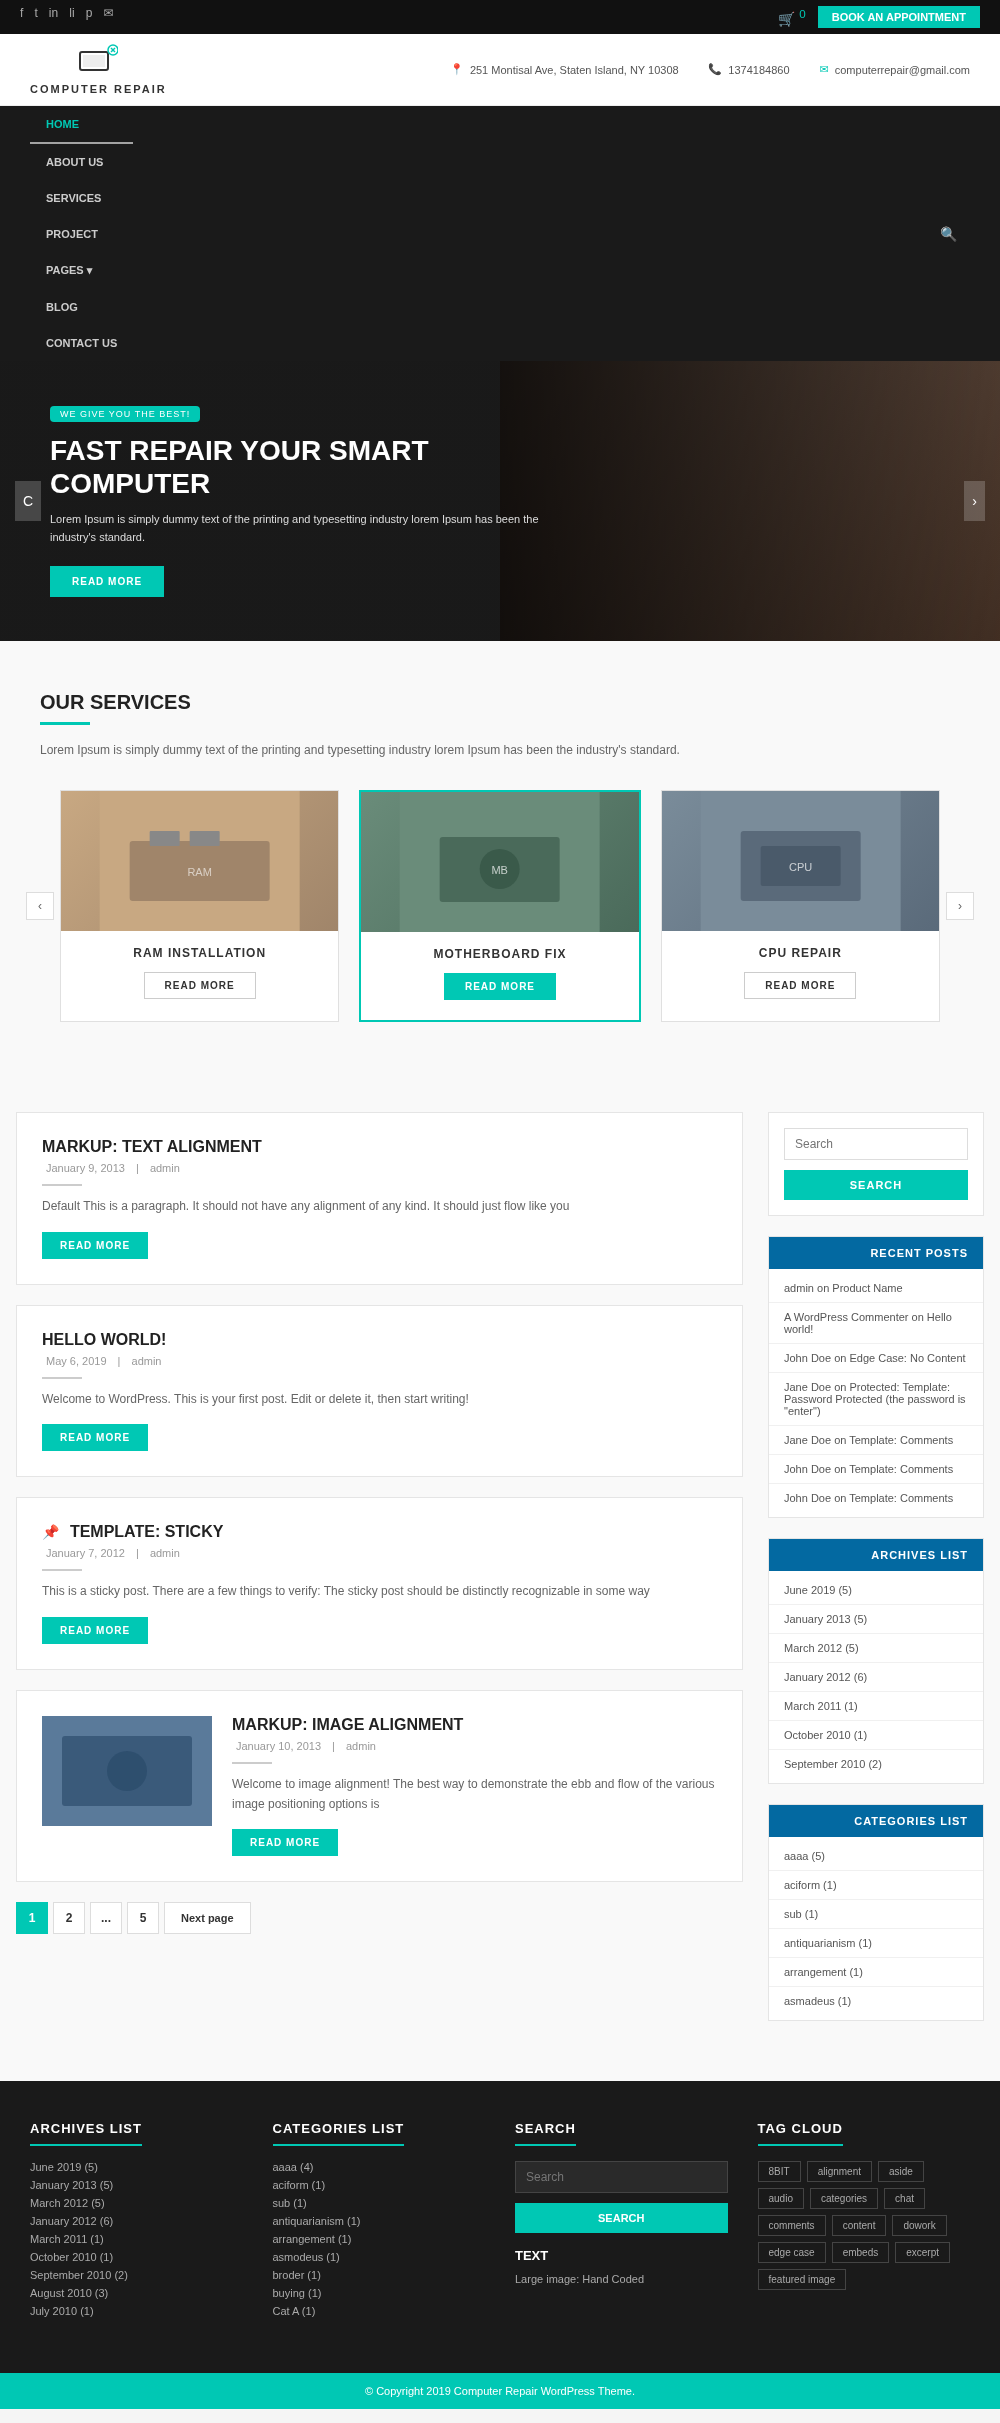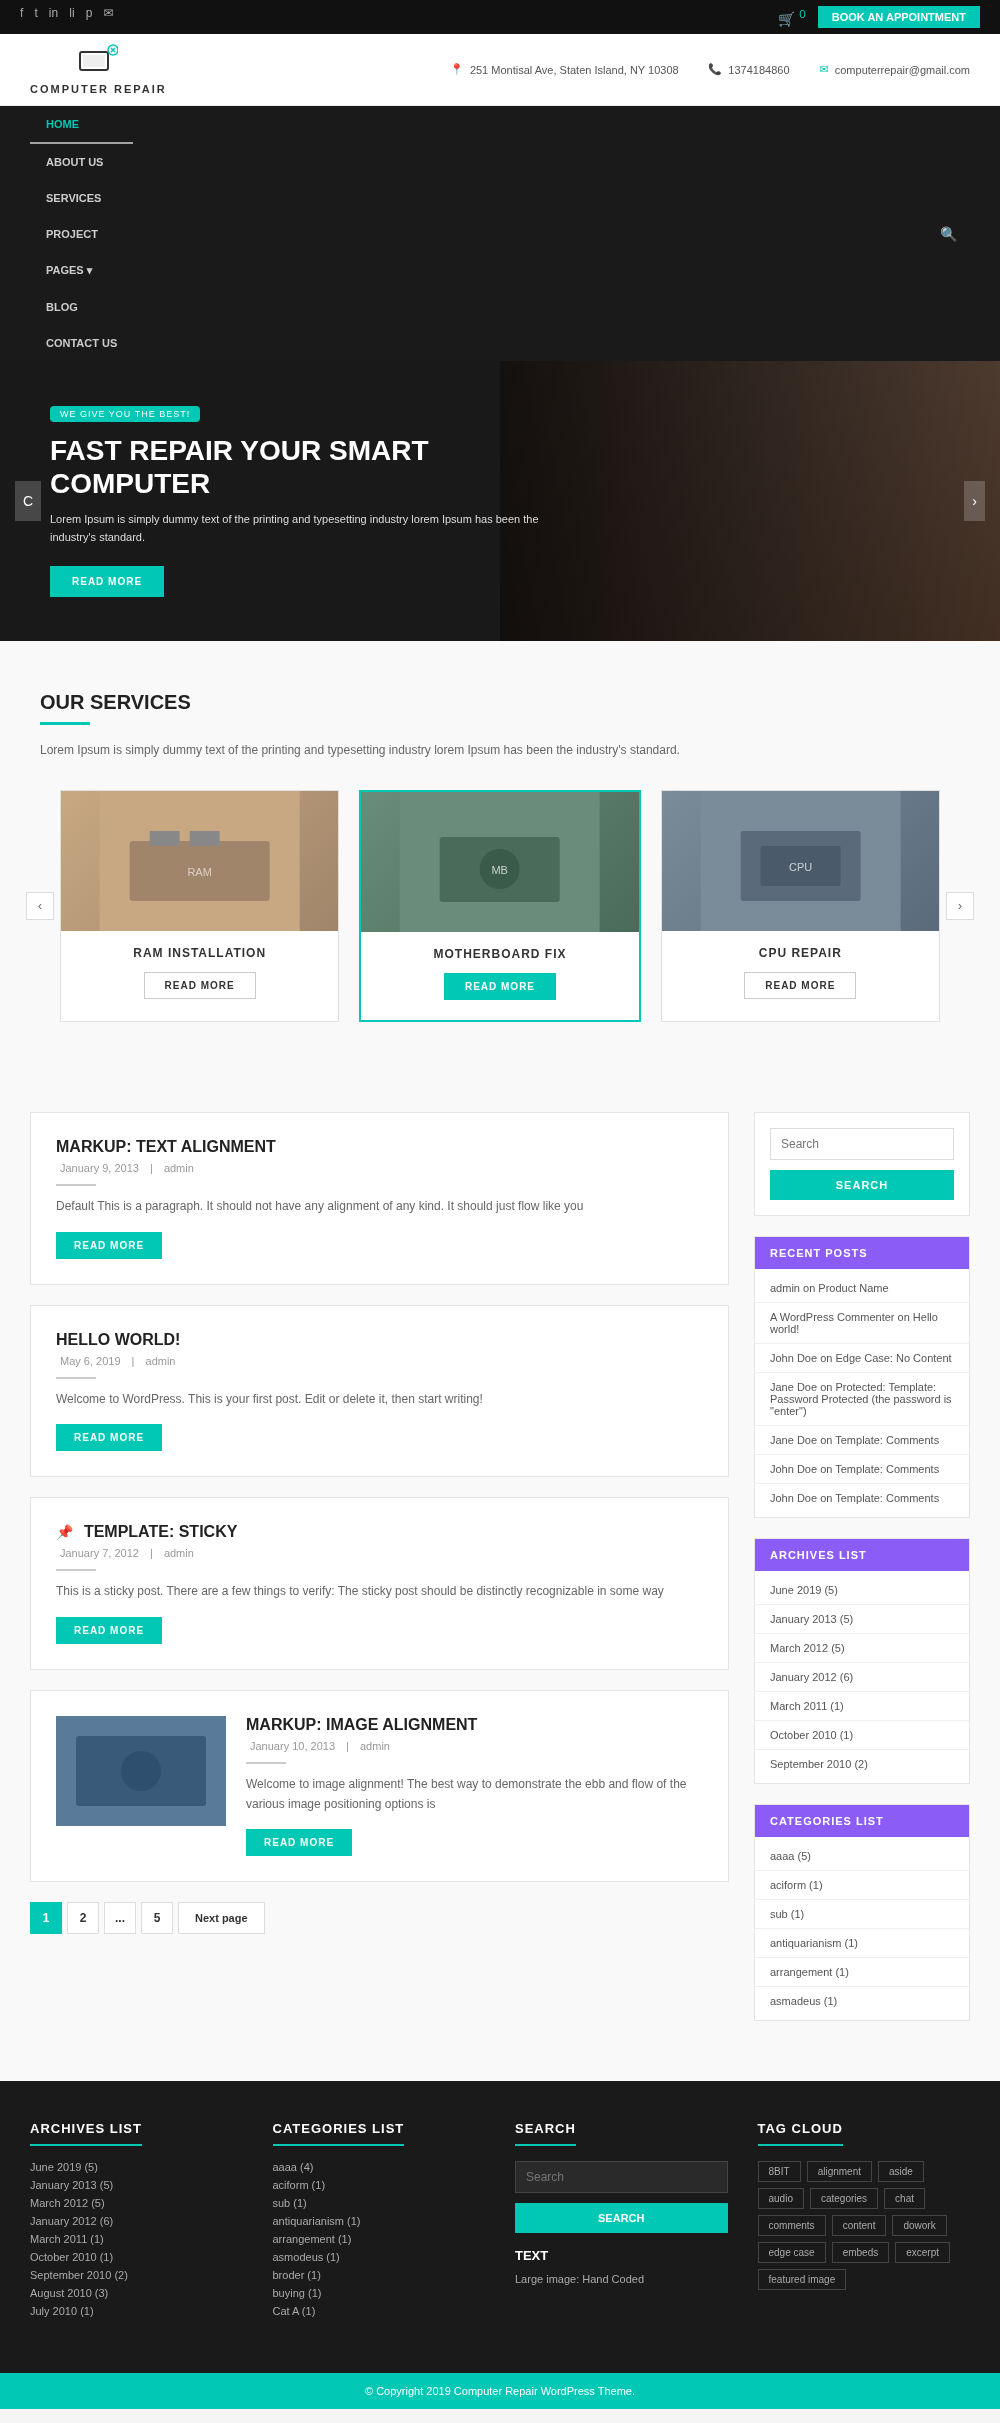--- a/index.html
+++ b/index.html
@@ -53,21 +53,21 @@
     .service-img-2 { background: linear-gradient(135deg, #6a8c7a, #4a6a5a); }
     .service-img-3 { background: linear-gradient(135deg, #7a8c9a, #5a6a7a); }
     .service-name { font-size: 12px; font-weight: bold; text-transform: uppercase; color: #333; margin: 15px 0 12px 0; letter-spacing: 1px; }
     .btn-service { background: transparent; color: #333; border: 1px solid #ccc; padding: 7px 20px; font-size: 10px; font-weight: bold; cursor: pointer; text-transform: uppercase; letter-spacing: 1px; }
     .service-card.active .btn-service { background: #00c8b4; color: #fff; border-color: #00c8b4; }
     .services-nav-btn { position: absolute; top: 50%; transform: translateY(-50%); background: #fff; border: 1px solid #ddd; color: #666; width: 28px; height: 28px; cursor: pointer; font-size: 12px; display: flex; align-items: center; justify-content: center; z-index: 5; }
     .services-nav-left { left: -14px; }
     .services-nav-right { right: -14px; }
 
     
-    .main-wrapper { display: flex; gap: 25px; padding: 40px 30px; background: #f9f9f9; }
+    .main-wrapper { display: flex; gap: 25px; padding: 40px 16px; background: #f9f9f9; }
     .content-area { flex: 1; }
     .sidebar { width: 216px; flex-shrink: 0; }
 
     
     .blog-post { background: #fff; border: 1px solid #e5e5e5; padding: 25px; margin-bottom: 20px; }
     .post-title { font-size: 16px; font-weight: 900; color: #222; text-transform: uppercase; margin-bottom: 6px; }
     .post-meta { font-size: 11px; color: #999; margin-bottom: 10px; }
     .post-meta span { margin: 0 4px; }
     .post-divider { width: 40px; height: 2px; background: #ccc; margin: 10px 0; }
     .post-excerpt { font-size: 12px; color: #666; line-height: 1.7; margin-bottom: 15px; }
@@ -83,21 +83,21 @@
     .pagination { display: flex; align-items: center; gap: 5px; margin: 20px 0; }
     .page-btn { width: 32px; height: 32px; display: flex; align-items: center; justify-content: center; border: 1px solid #ddd; background: #fff; color: #333; font-size: 12px; cursor: pointer; font-weight: bold; }
     .page-btn.active { background: #00c8b4; color: #fff; border-color: #00c8b4; }
     .page-btn-next { padding: 0 16px; width: auto; font-size: 11px; font-weight: bold; }
 
     
     .sidebar-search { background: #fff; border: 1px solid #e5e5e5; padding: 15px; margin-bottom: 20px; }
     .sidebar-search input { width: 100%; border: 1px solid #ddd; padding: 8px 10px; font-size: 12px; margin-bottom: 10px; outline: none; }
     .btn-search { background: #00c8b4; color: #fff; border: none; width: 100%; padding: 9px; font-size: 11px; font-weight: bold; cursor: pointer; text-transform: uppercase; letter-spacing: 1px; }
     .sidebar-section { background: #fff; border: 1px solid #e5e5e5; margin-bottom: 20px; }
-    .sidebar-section-title { background: #8b5cf6; color: #fff; padding: 10px 15px; font-size: 11px; font-weight: bold; text-transform: uppercase; letter-spacing: 1px; text-align: left; }
+    .sidebar-section-title { background: #0369a1; color: #fff; padding: 10px 15px; font-size: 11px; font-weight: bold; text-transform: uppercase; letter-spacing: 1px; text-align: right; }
     .sidebar-list { padding: 5px 0; }
     .sidebar-list-item { padding: 8px 15px; border-bottom: 1px solid #f0f0f0; font-size: 11px; color: #555; cursor: pointer; }
     .sidebar-list-item:last-child { border-bottom: none; }
 
     
     .footer-main { background: #1a1a1a; color: #aaa; padding: 40px 30px 20px 30px; }
     .footer-grid { display: grid; grid-template-columns: 1fr 1fr 1fr 1fr; gap: 30px; margin-bottom: 30px; }
     .footer-col-title { color: #fff; font-size: 13px; font-weight: bold; text-transform: uppercase; letter-spacing: 1px; margin-bottom: 15px; border-bottom: 2px solid #00c8b4; padding-bottom: 8px; display: inline-block; }
     .footer-list-item { font-size: 11px; color: #aaa; margin-bottom: 6px; cursor: pointer; display: block; }
     .footer-search-input { width: 100%; background: #2a2a2a; border: 1px solid #444; color: #aaa; padding: 8px 10px; font-size: 12px; margin-bottom: 10px; outline: none; }

